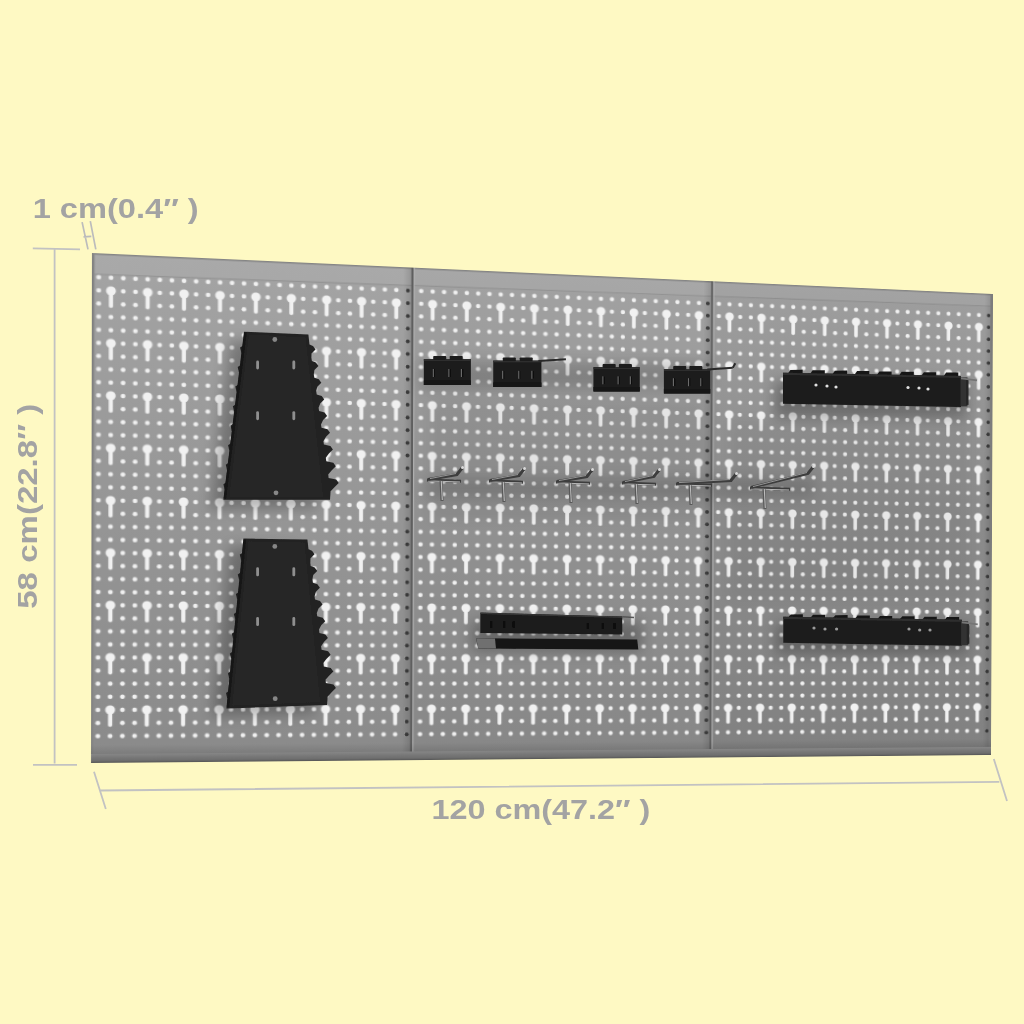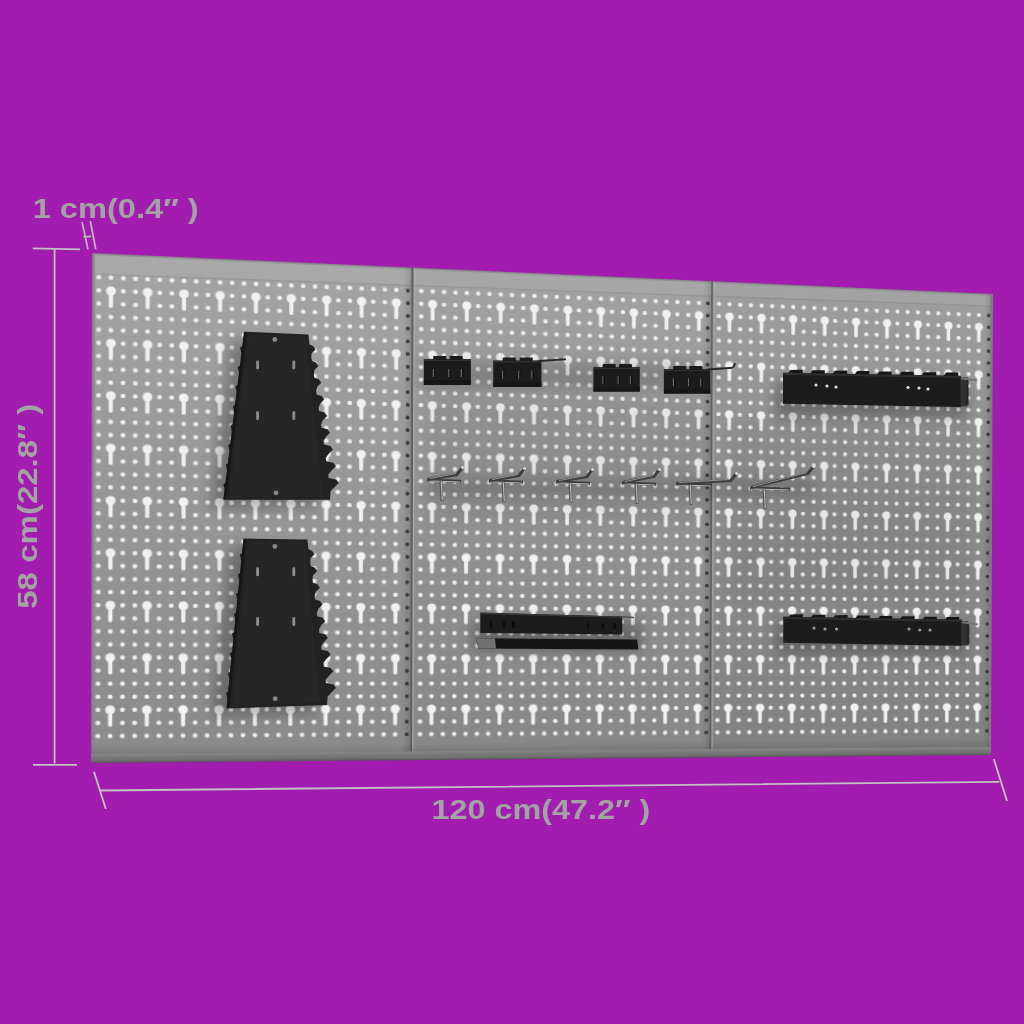--- a/index.html
+++ b/index.html
@@ -1,15 +1,15 @@
 <!DOCTYPE html>
 <html><head><meta charset="utf-8">
 <style>
 html,body{margin:0;padding:0;background:#ffffff;width:1024px;height:1024px;overflow:hidden;}
-#stage{position:relative;width:1024px;height:1024px;background:#a21caf;}
+#stage{position:relative;width:1024px;height:1024px;background:#fef9c3;}
 #board{position:absolute;left:0;top:0;width:901px;height:510px;transform-origin:0 0;transform:matrix3d(1.11716965,0.08019571,0.00000000,0.00011800,-0.00172037,1.00201576,0.00000000,0.00000264,0.00000000,0.00000000,1.00000000,0.00000000,92.00000000,253.00000000,0.00000000,1.00000000);filter:blur(0.5px);}
 #overlay{position:absolute;left:0;top:0;}
 </style></head>
 <body>
 <div id="stage">
 
 <div id="board">
 <svg width="901" height="510" viewBox="0 0 901 510">
 <defs>
 <linearGradient id="gp1" x1="0" y1="0" x2="0" y2="1">

